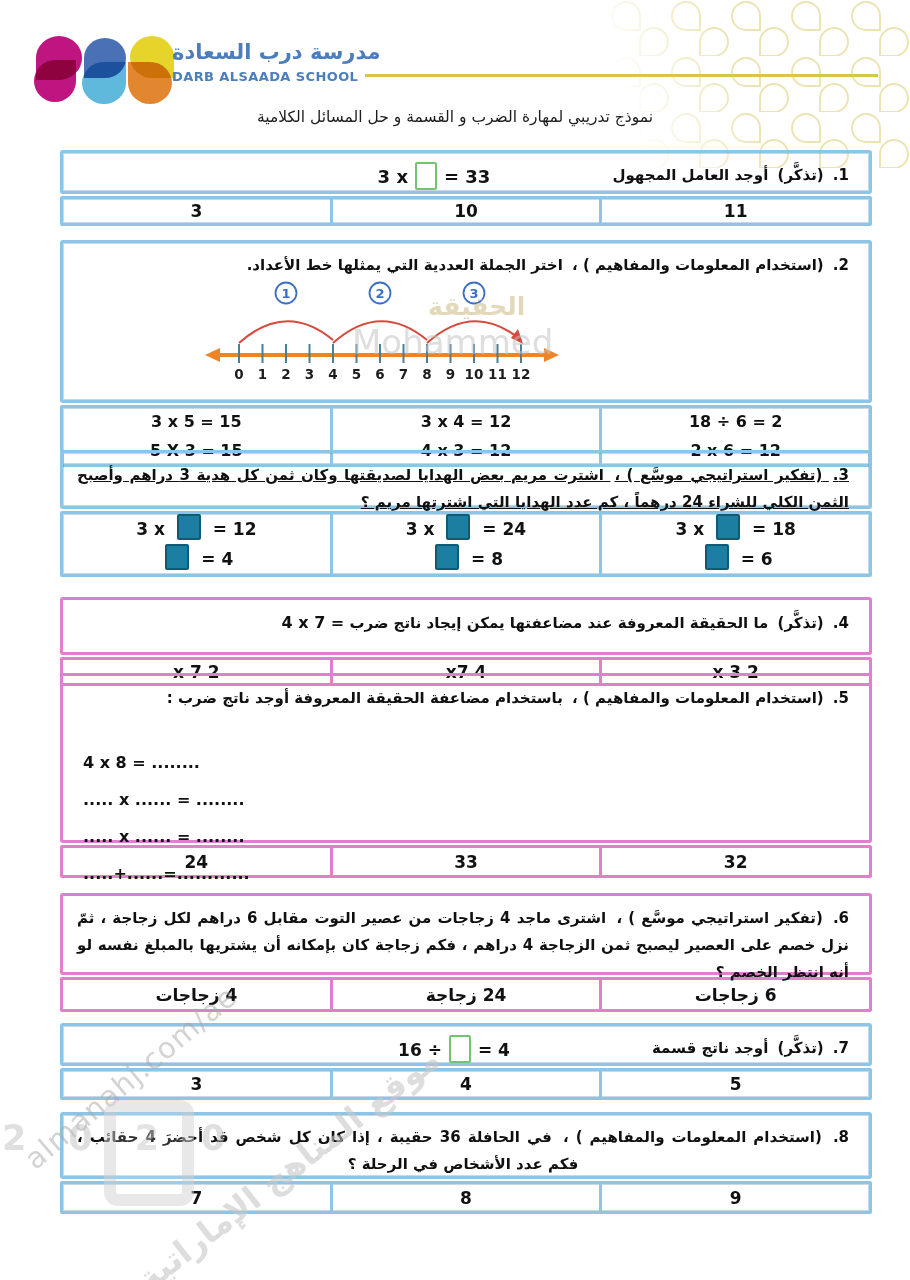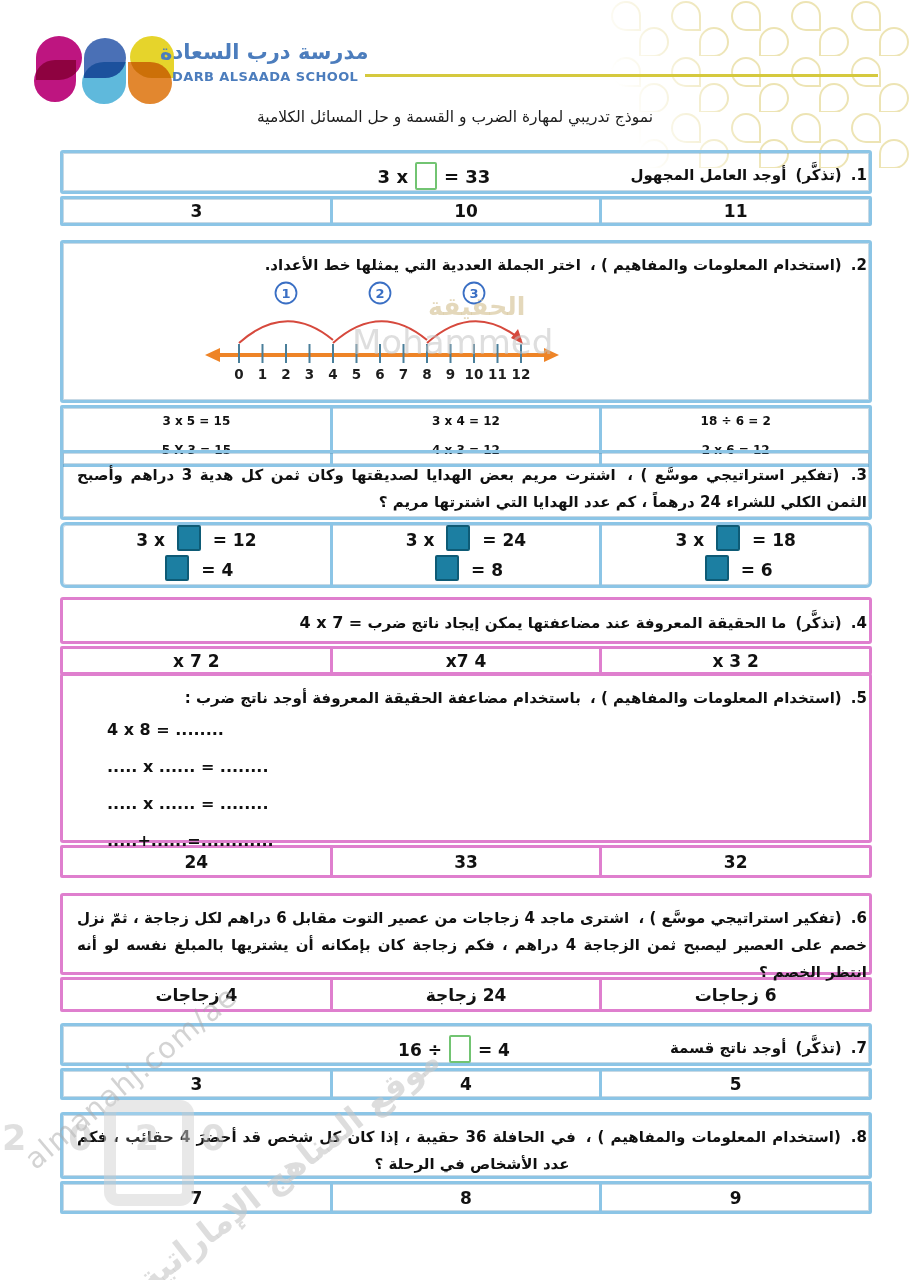--- a/index.html
+++ b/index.html
@@ -16,61 +16,61 @@
   }
   
   .logo{position:absolute;left:34px;top:36px;width:142px;height:70px;z-index:2;}
   .petal{position:absolute;mix-blend-mode:multiply;}
   .p-m1{left:2px;top:0;width:46px;height:44px;background:var(--logo-magenta);border-radius:50% 50% 50% 0;}
   .p-m2{left:0;top:24px;width:42px;height:42px;background:var(--logo-magenta);border-radius:50% 0 50% 50%;}
   .p-b1{left:50px;top:2px;width:42px;height:40px;background:var(--logo-blue);border-radius:50% 50% 50% 0;}
   .p-c1{left:48px;top:26px;width:44px;height:42px;background:var(--logo-cyan);border-radius:50% 0 50% 50%;}
   .p-y1{left:96px;top:0;width:44px;height:42px;background:var(--logo-yellow);border-radius:50% 50% 0 50%;}
   .p-o1{left:94px;top:26px;width:44px;height:42px;background:var(--logo-orange);border-radius:0 50% 50% 50%;}
-  .school-ar{position:absolute;left:160px;top:40px;font-size:21px;font-weight:bold;color:var(--school-blue);direction:rtl;z-index:2;}
+  .school-ar{position:absolute;left:172px;top:40px;font-size:21px;font-weight:bold;color:var(--school-blue);direction:rtl;z-index:2;}
   .school-en{position:absolute;left:172px;top:69px;font-size:13px;font-weight:bold;letter-spacing:.4px;color:var(--school-blue);z-index:2;}
   .accent-line{position:absolute;left:365px;top:74px;width:513px;height:3px;background:var(--accent-yellow);z-index:1;}
   .page-title{position:absolute;left:0;right:0;top:108px;text-align:center;font-size:15.5px;color:#1c1c1c;z-index:2;direction:rtl;}
   
   .block{position:absolute;left:60px;width:812px;z-index:3;}
   .block.blue{--c:var(--blue-border);}
   .block.pink{--c:var(--pink-border);}
   .q-area{border:3px solid var(--c);border-radius:3px;background:transparent;position:relative;box-sizing:border-box;}
   .blue .q-area,.blue .a-row{box-shadow:inset 0 0 0 1px rgba(70,130,170,.30);}
   .a-row{border:3px solid var(--c);border-radius:2px;margin-top:2px;display:flex;box-sizing:border-box;background:transparent;}
   .a-cell{flex:1;border-left:3px solid var(--c);display:flex;flex-direction:column;justify-content:center;align-items:center;
           font-weight:bold;font-size:17px;color:#111;direction:rtl;}
   .a-cell:first-child{border-left:none;}
   .a-line{direction:ltr;display:block;line-height:29px;}
-  .q-line{direction:rtl;text-align:right;padding:9px 2px 0 14px;font-weight:bold;font-size:15px;color:#101010;line-height:1.8;}
+  .q-line{direction:rtl;text-align:right;padding:9px 20px 0 14px;font-weight:bold;font-size:15px;color:#101010;line-height:1.8;}
   .q-just{text-align:justify;}
   .center-last{text-align-last:center;}
   .q-num{margin-left:4px;}
   .q-tag{margin-left:4px;}
   .eq-abs{position:absolute;top:9px;left:0;right:0;text-align:center;direction:ltr;font-weight:bold;font-size:18px;}
   .eq-q1{transform:translateX(-32px);}
   .eq-q7{transform:translateX(-12px);font-size:17px;}
   .greenbox{display:inline-block;width:18px;height:24px;border:2px solid var(--green-box);border-radius:2px;vertical-align:-7px;margin:0 7px;background:#fff;}
   .eq-inline{direction:ltr;display:inline-block;font-size:16px;margin-inline-start:30px;unicode-bidi:isolate;}
   .sq{display:inline-block;width:20px;height:22px;background:var(--teal-square);border:2px solid #0E5B76;border-radius:2px;vertical-align:-5px;margin:0 6px;}
   
   .q1 .q-area{height:44px;} .q1 .a-row{height:30px;}
   .q2 .q-area{height:163px;} .q2 .a-row{height:62px;}
-  .q3 .q-area{height:70px;} .q3 .a-row{height:66px;border-radius:6px;}
-  .q4 .q-area{height:47px;} .q4 .a-row{height:29px;}
+  .q3 .q-area{height:59px;text-decoration:underline;} .q3 .a-row{height:66px;}
+  .q4 .q-area{height:58px;} .q4 .a-row{height:29px;}
   .q5 .q-area{height:170px;} .q5 .a-row{height:33px;}
   .q6 .q-area{height:82px;} .q6 .a-row{height:35px;}
   .q7 .q-area{height:43px;} .q7 .a-row{height:32px;}
   .q8 .q-area{height:67px;} .q8 .a-row{height:33px;}
   .q1{top:150px;} .q2{top:240px;} .q3{top:450px;} .q4{top:597px;}
   .q5{top:673px;} .q6{top:893px;} .q7{top:1023px;} .q8{top:1112px;}
   .numline-wrap{margin:0 0 0 140px;}
-  .work{direction:ltr;text-align:left;padding:8px 0 0 44px;font-weight:bold;font-size:16px;color:#111;}
+  .work{direction:ltr;text-align:left;padding:8px 0 0 20px;font-weight:bold;font-size:16px;color:#111;margin-top:33px;}
   .work div{height:37px;}
-  .q2-cell-line{font-size:12px;text-align:center;}
+  .q2-cell-line{font-size:16px;text-align:center;}
   
   .wm{position:absolute;z-index:5;pointer-events:none;}
   .wm-tan{left:428px;top:292px;font-size:25px;font-weight:bold;color:rgba(213,195,150,.65);direction:rtl;}
   .wm-mohammed{left:352px;top:322px;font-size:34px;color:rgba(195,195,195,.55);}
   .wm-almanahj{left:18px;top:1150px;font-size:29px;letter-spacing:1px;color:rgba(168,168,168,.5);
                transform:rotate(-40deg);transform-origin:0 0;white-space:nowrap;}
   .wm-2020{left:2px;top:1118px;font-size:35px;font-weight:bold;letter-spacing:42px;color:rgba(185,185,185,.45);}
   .wm-manahij{left:130px;top:1268px;font-size:33px;font-weight:bold;color:rgba(198,198,198,.6);
               transform:rotate(-38deg);transform-origin:0 0;white-space:nowrap;direction:rtl;}
   .wm-tablet{left:104px;top:1100px;width:66px;height:82px;border:12px solid rgba(200,200,200,.42);border-radius:14px;background:rgba(255,255,255,.15);}

